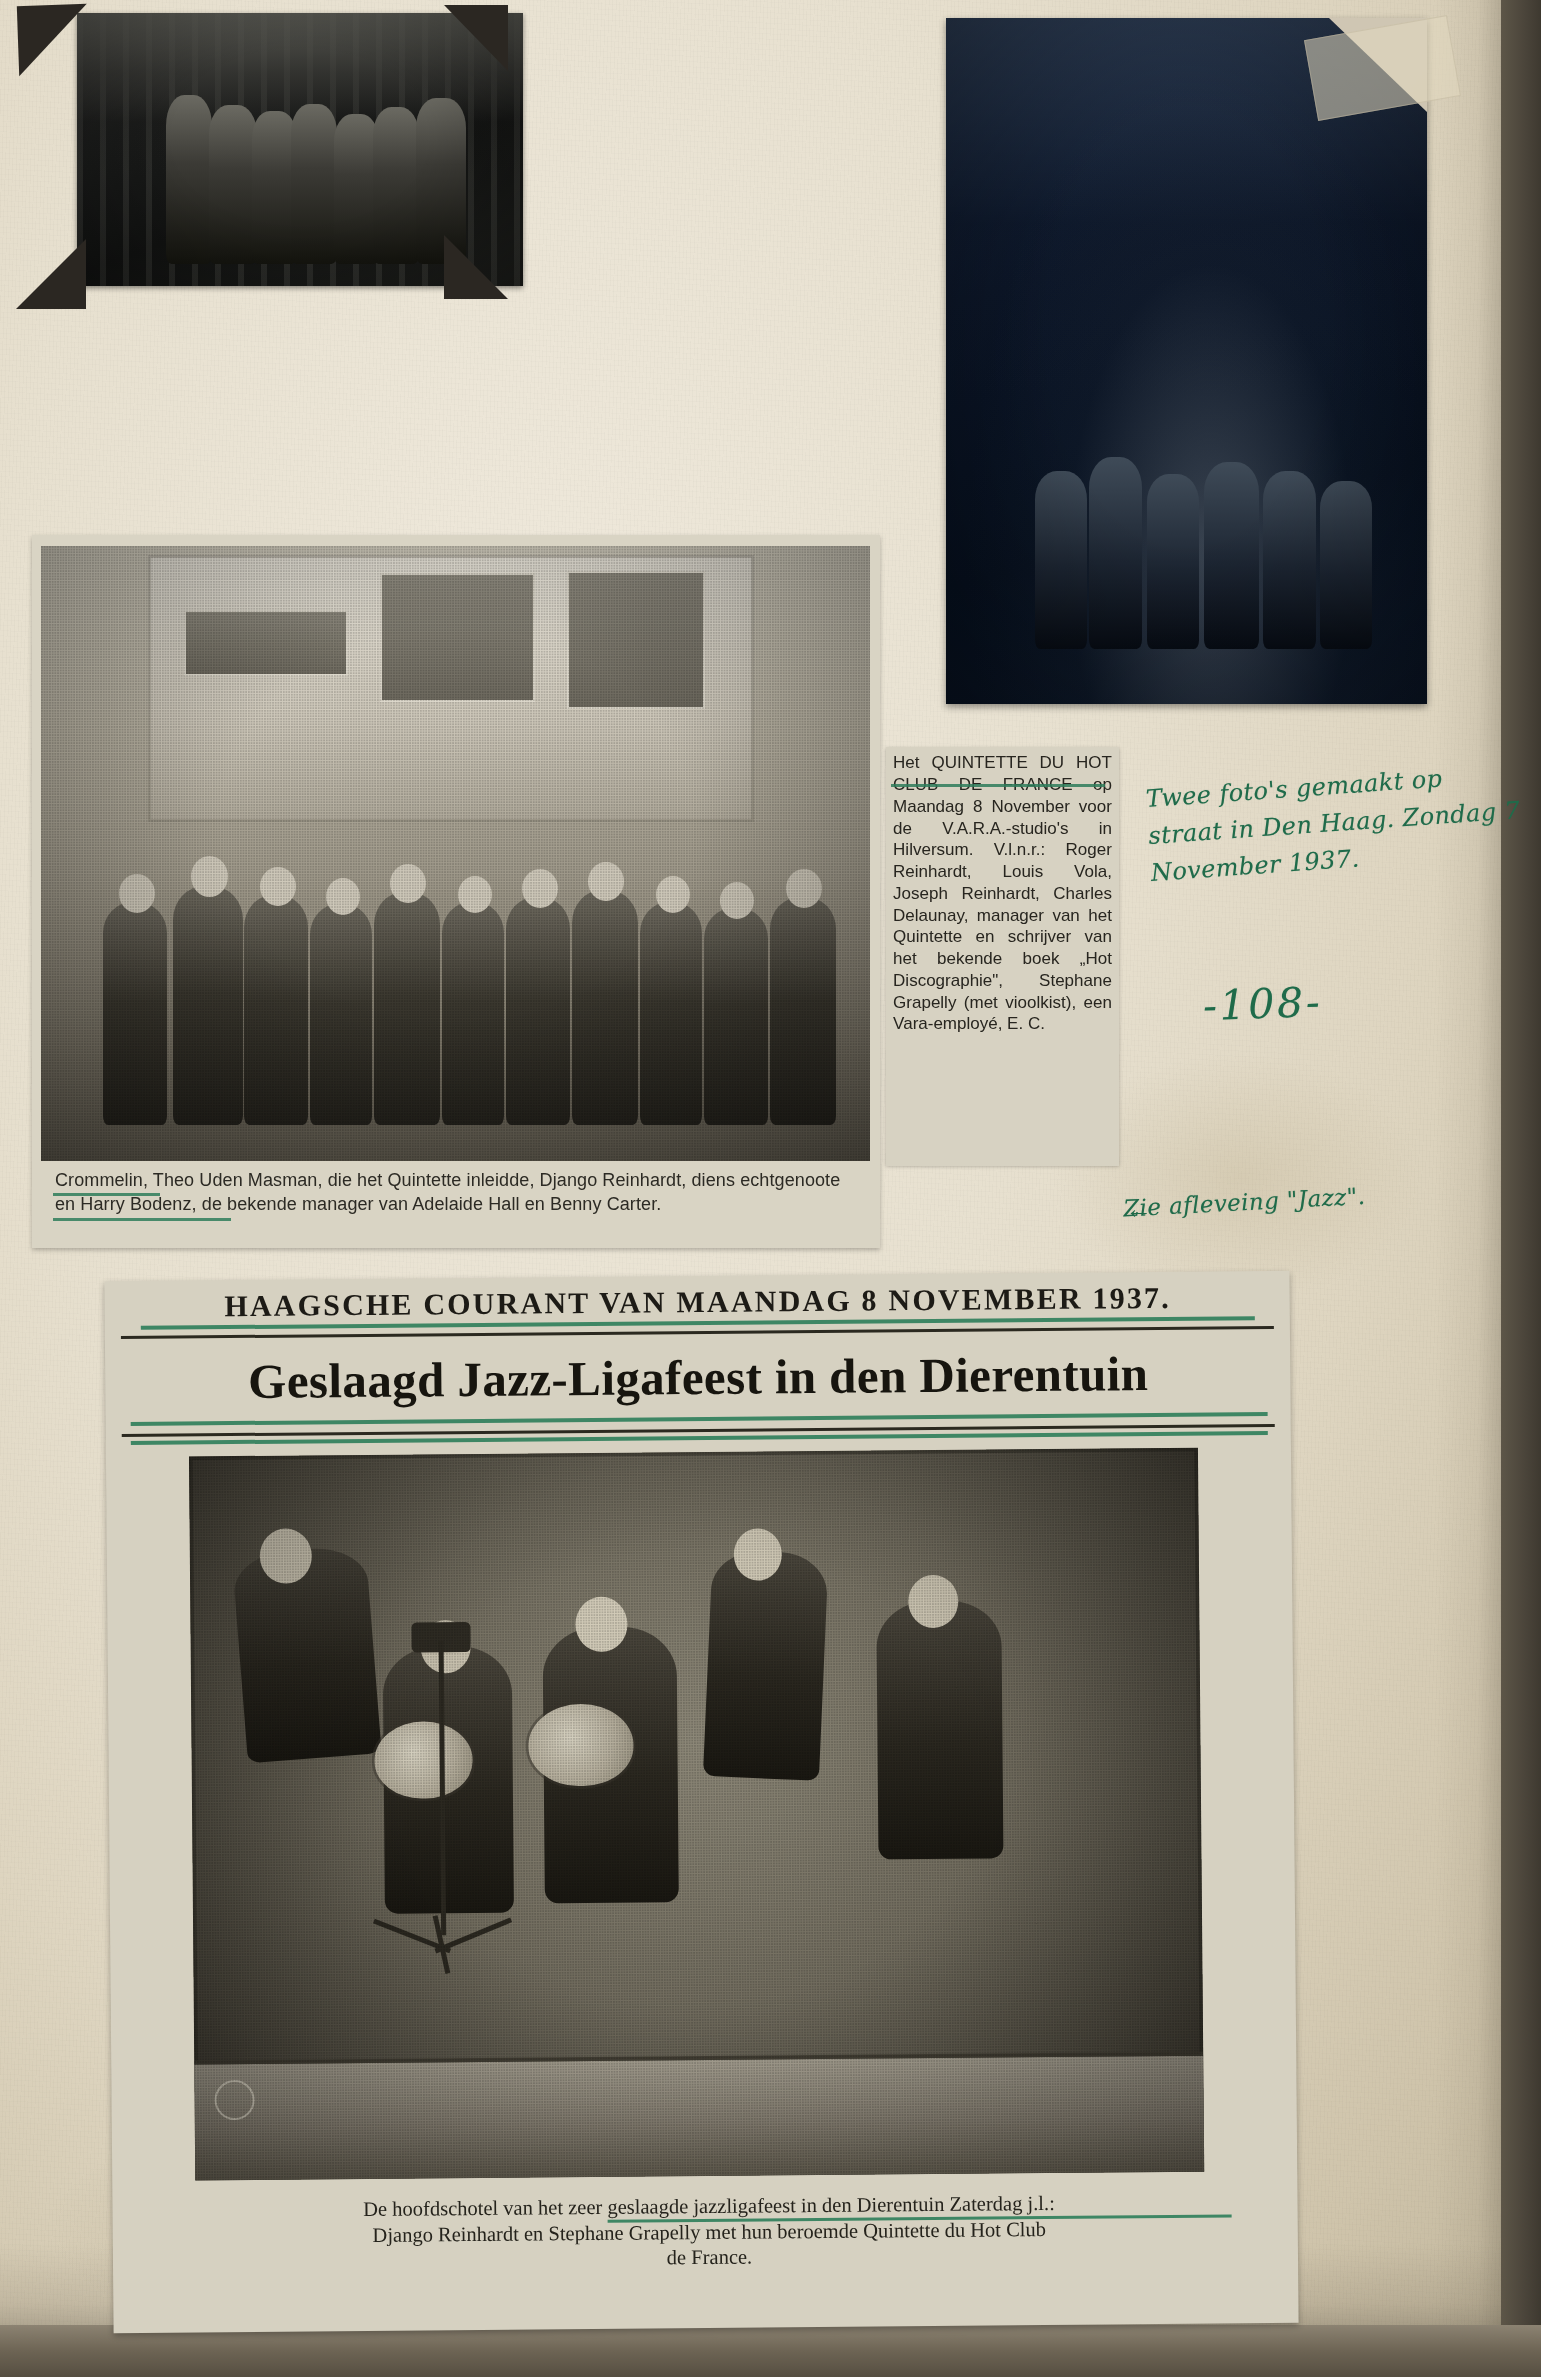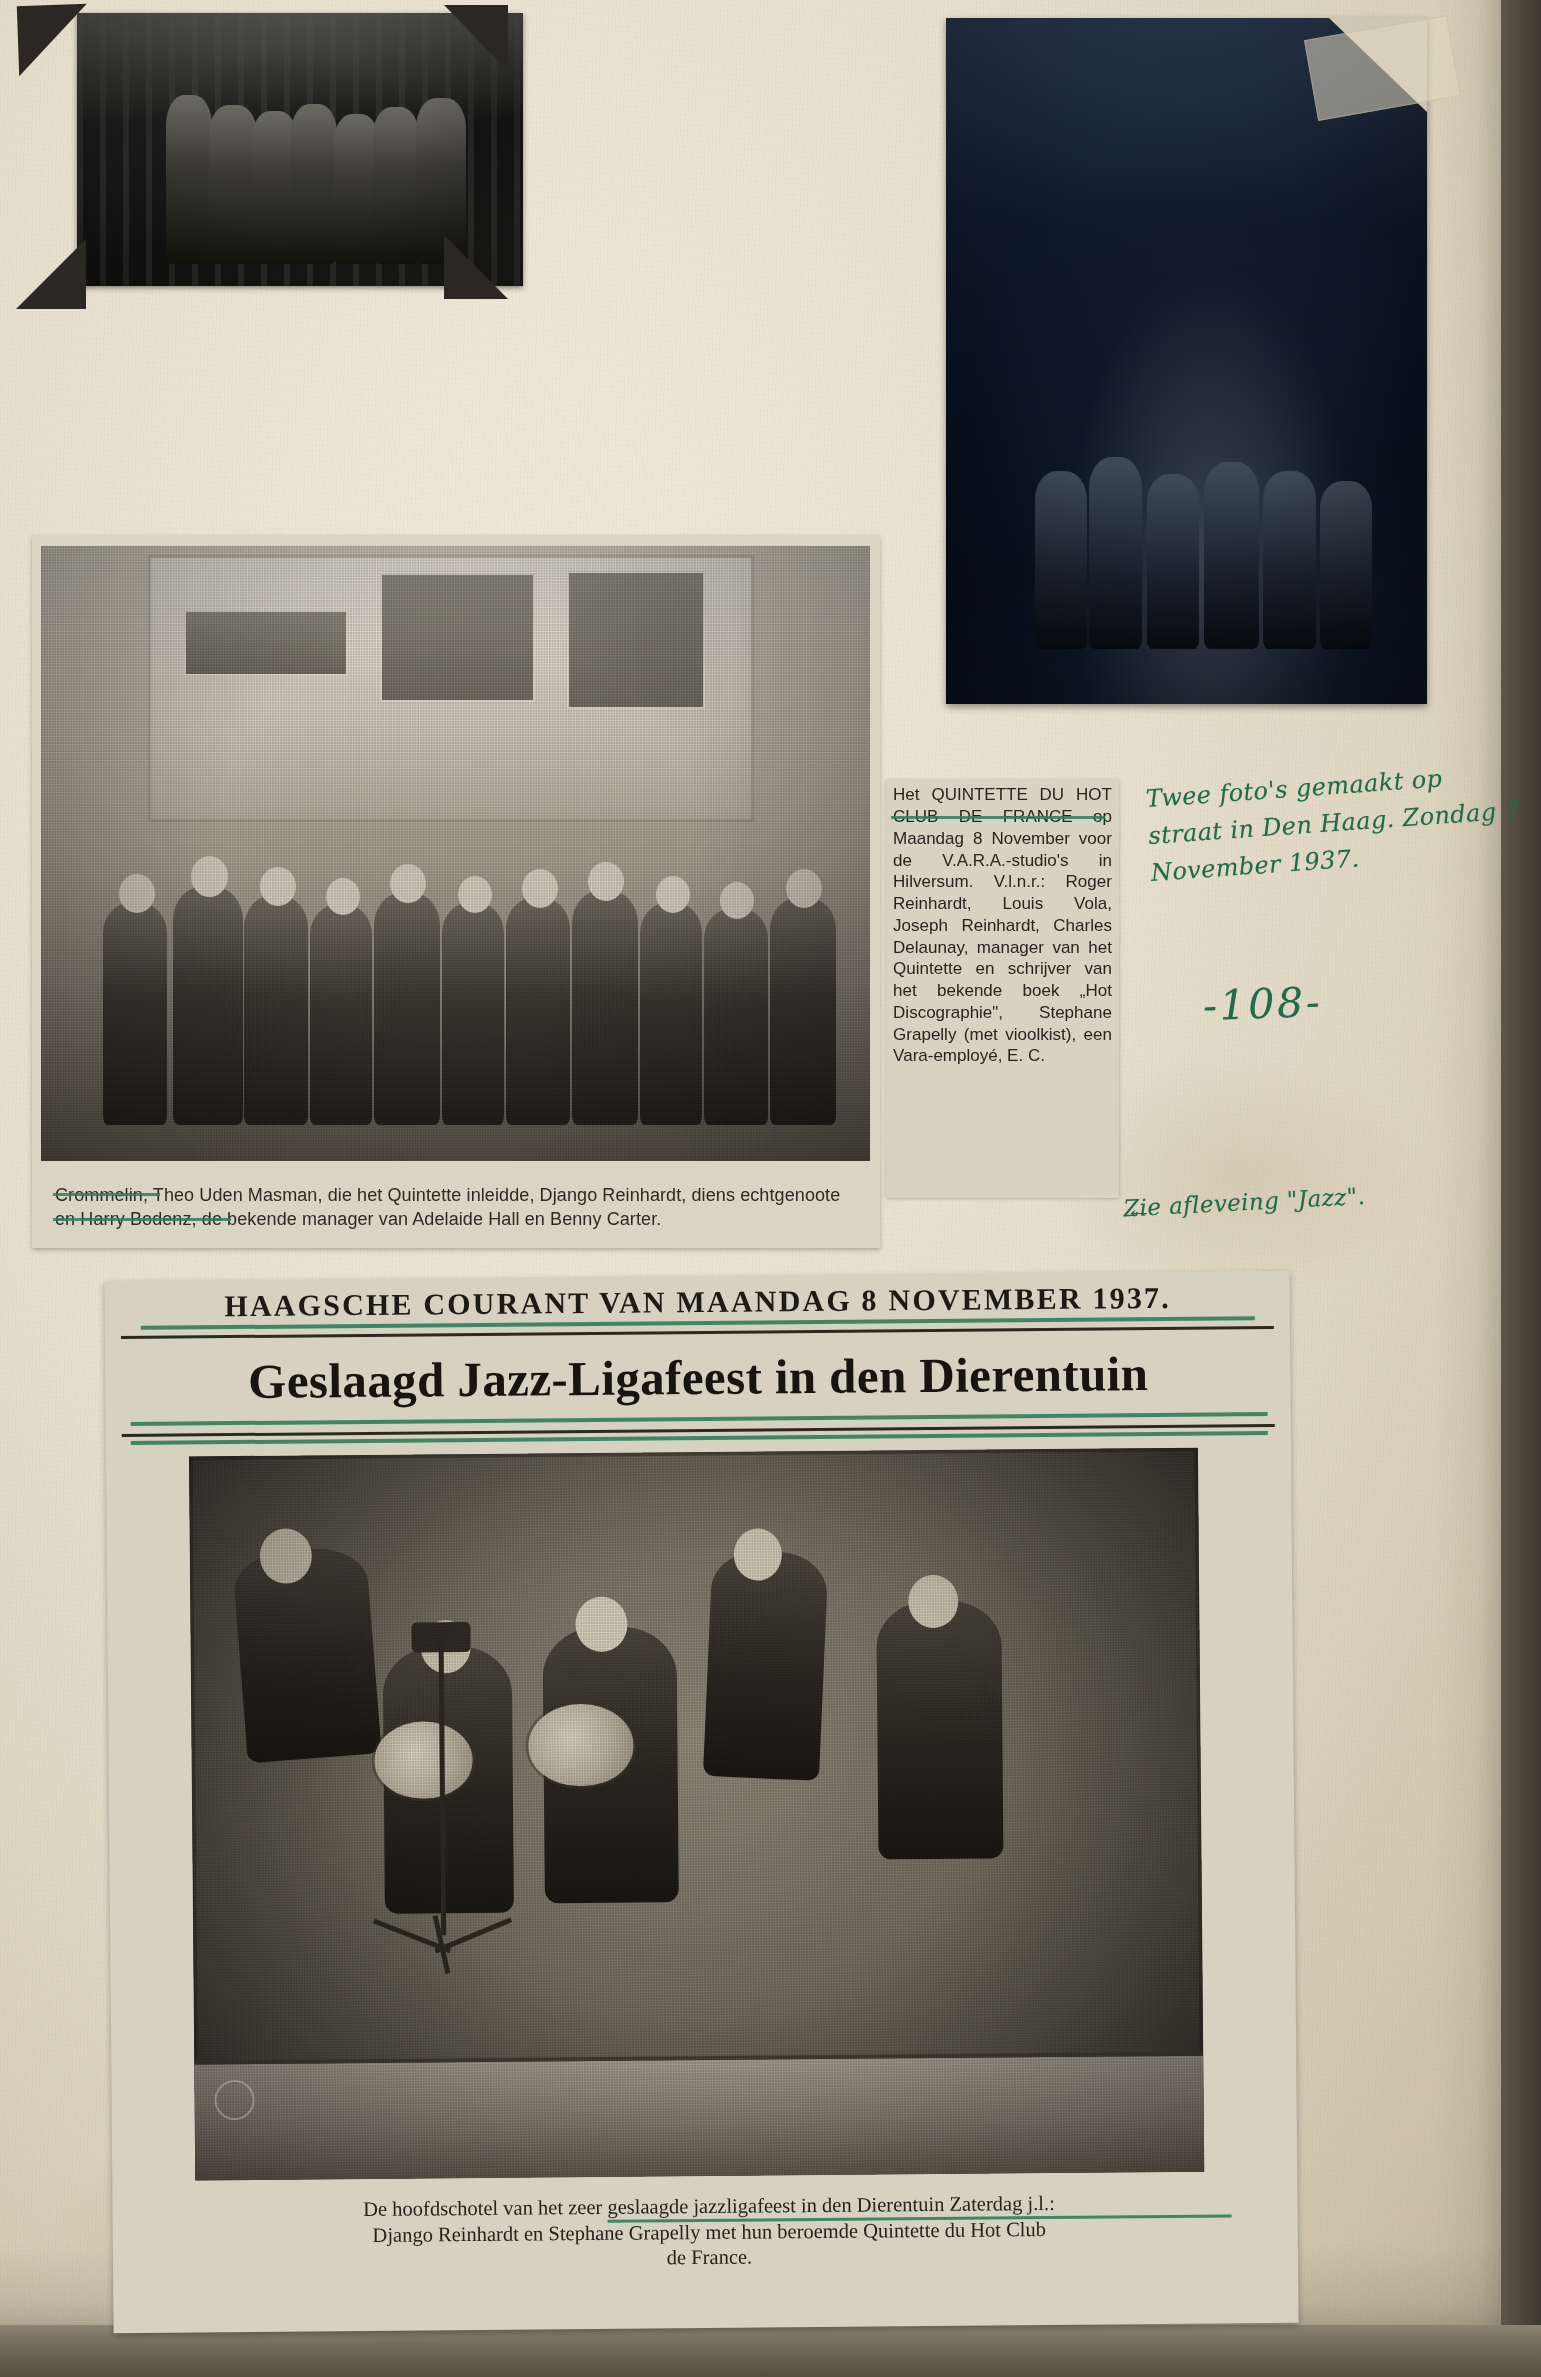--- a/index.html
+++ b/index.html
@@ -194,40 +194,40 @@
     border-radius: 45% 45% 8% 8% / 14% 14% 4% 4%;
   }
   .np-head {
     position: absolute;
     border-radius: 50%;
     background: #cfc9ba;
   }
   #clip1 .caption {
     position: absolute;
     left: 23px;
-    top: 648px;
+    top: 633px;
     width: 806px;
     font-family: "Liberation Sans", sans-serif;
     font-size: 18px;
     line-height: 1.35;
     color: #2c2a24;
     letter-spacing: 0.1px;
   }
   .ul-green {
     position: absolute;
     height: 2.7px;
     background: #2e7d5b;
     opacity: .85;
   }
 
   
   #clip2 {
     position: absolute;
     left: 886px;
-    top: 779px;
+    top: 747px;
     width: 233px;
     height: 419px;
     background: #d7d2c2;
     padding: 5.3px 7.1px;
     box-sizing: border-box;
     box-shadow: 0 0.9px 3.6px rgba(0,0,0,.25);
   }
   #clip2 .col {
     font-size: 17px;
     line-height: 1.28;

